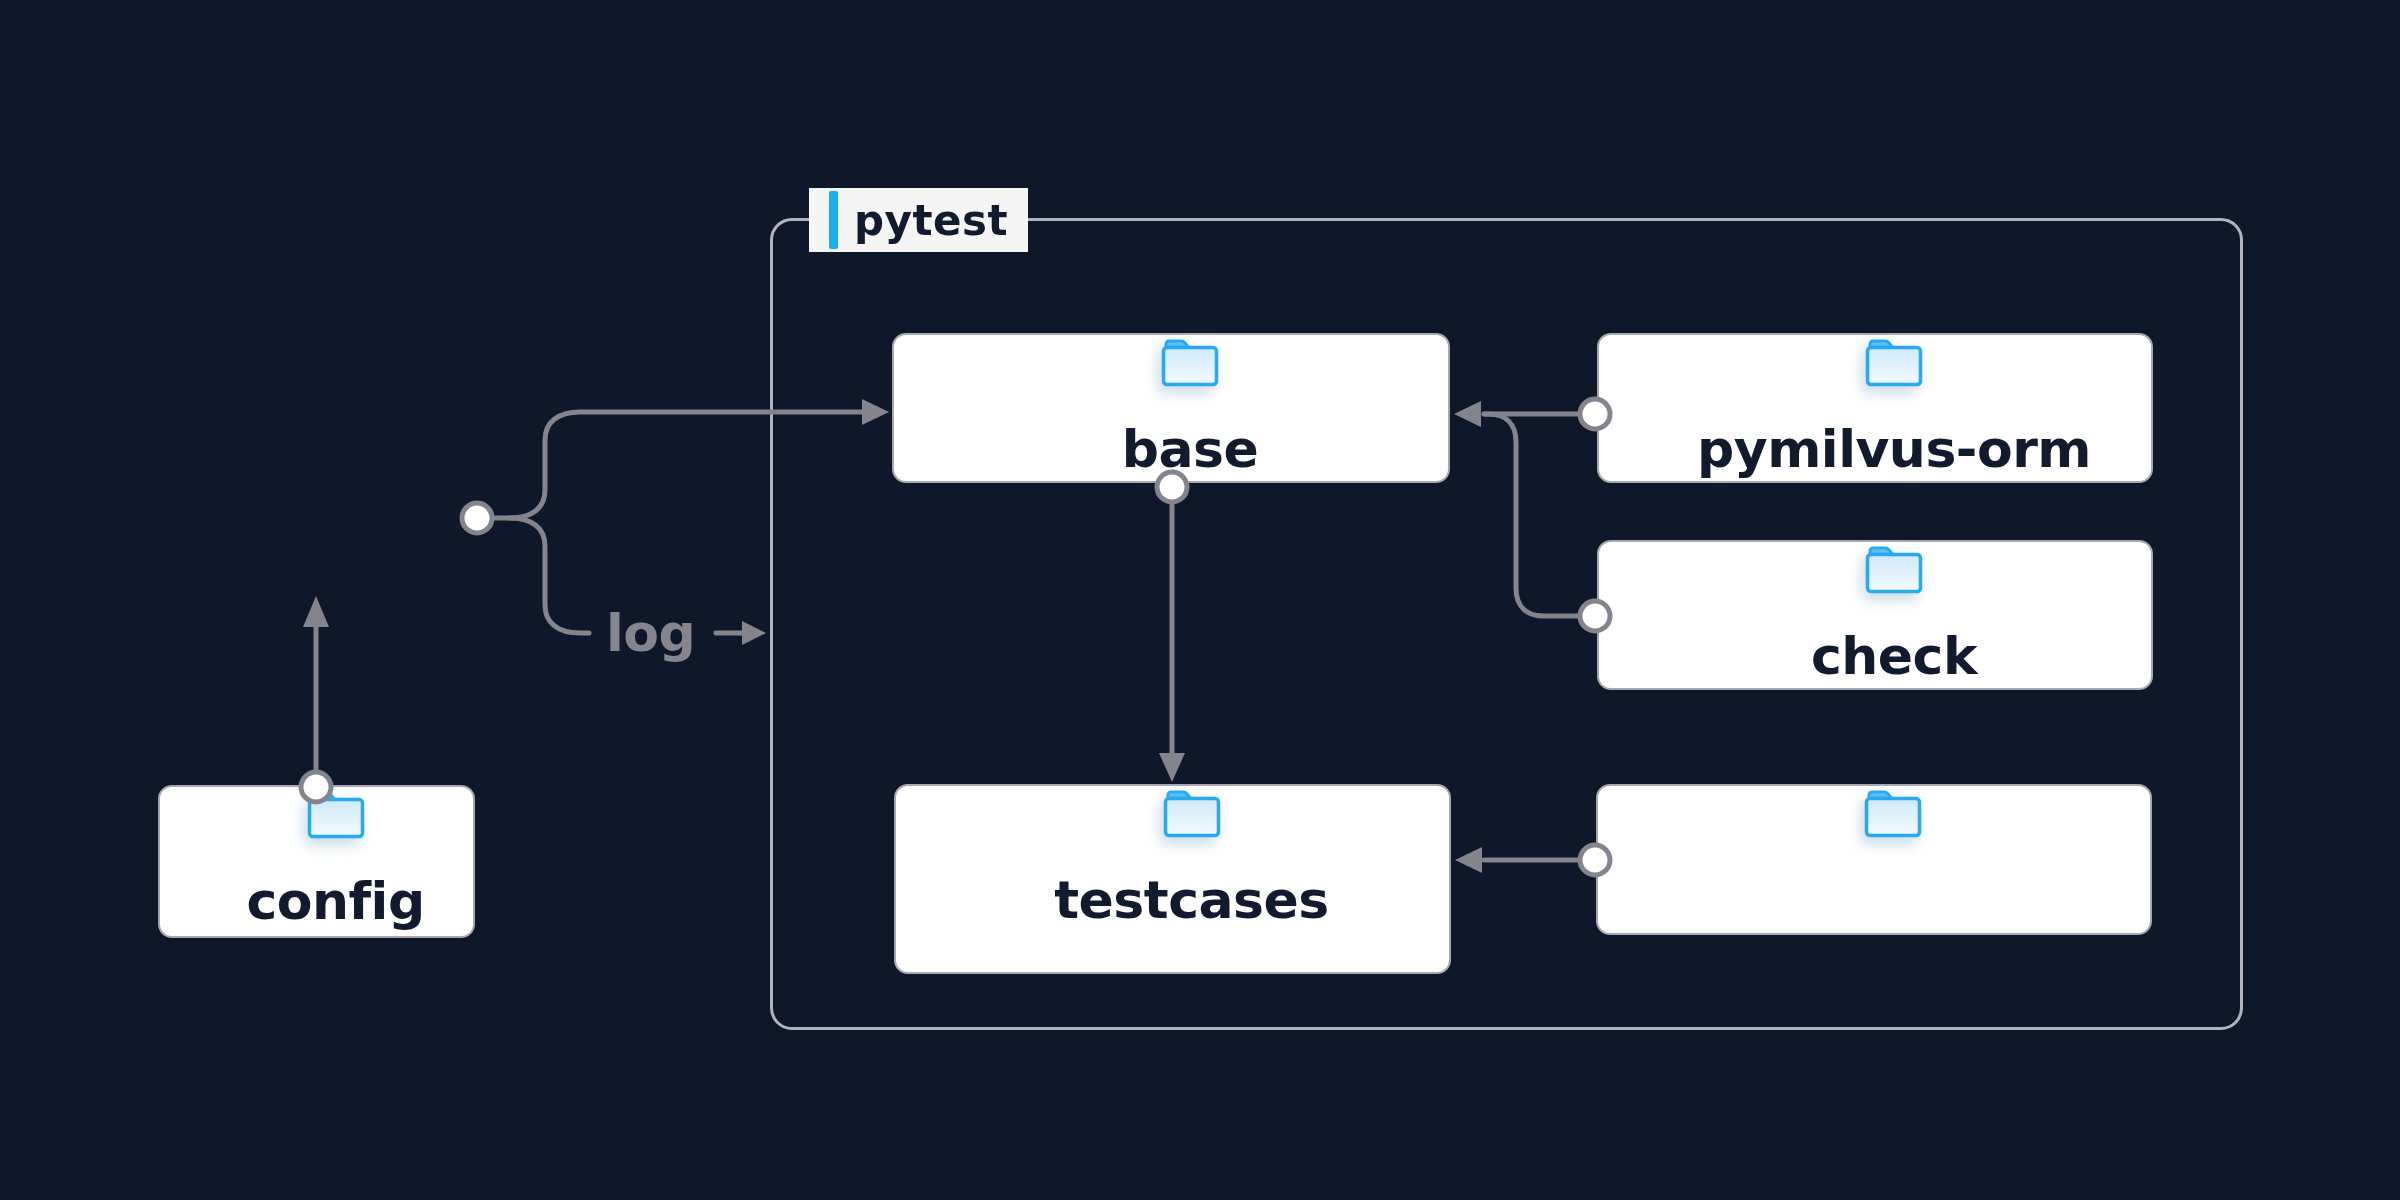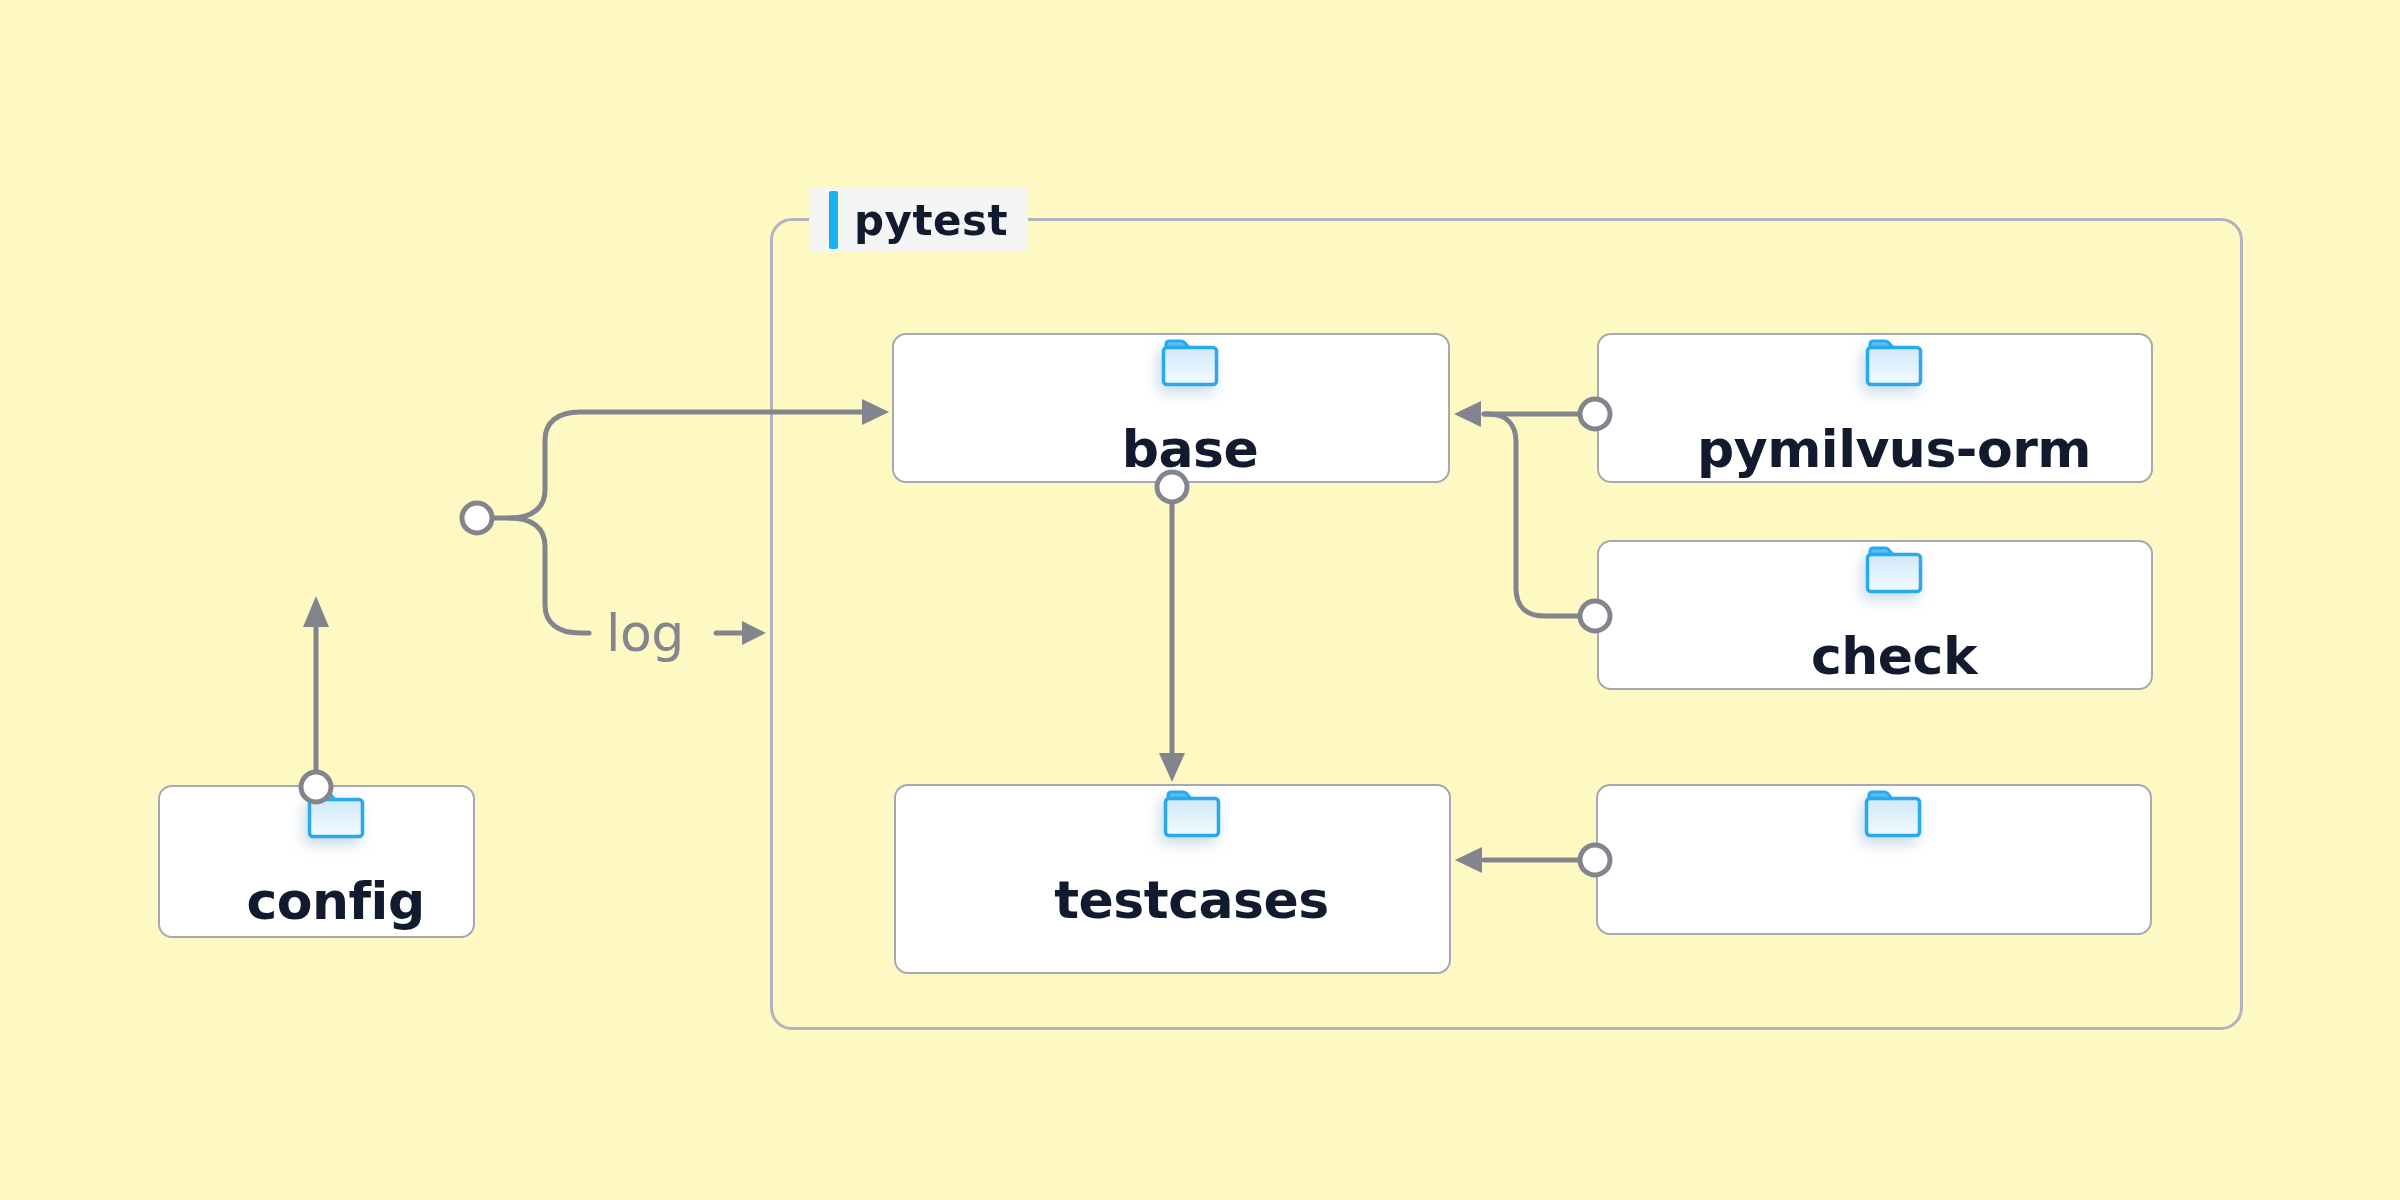--- a/index.html
+++ b/index.html
@@ -5,21 +5,21 @@
   html, body {
     margin: 0;
     padding: 0;
     background: #f5f5f6;
     font-family: "DejaVu Sans", "Liberation Sans", sans-serif;
   }
   .canvas {
     position: relative;
     width: 2400px;
     height: 1200px;
-    background: #fef9c3;
+    background: #0f172a;
     overflow: hidden;
   }
 
   
   .group-box {
     position: absolute;
     left: 770px;
     top: 218px;
     width: 1473px;
     height: 812px;
@@ -80,21 +80,21 @@
   }
 
   
   .edge-label {
     position: absolute;
     left: 606px;
     top: 601px;
     height: 64px;
     line-height: 64px;
     font-size: 52px;
-    font-weight: normal;
+    font-weight: bold;
     color: #85858f;
     letter-spacing: -0.5px;
   }
 
   .edges-layer {
     position: absolute;
     left: 0;
     top: 0;
     pointer-events: none;
   }

